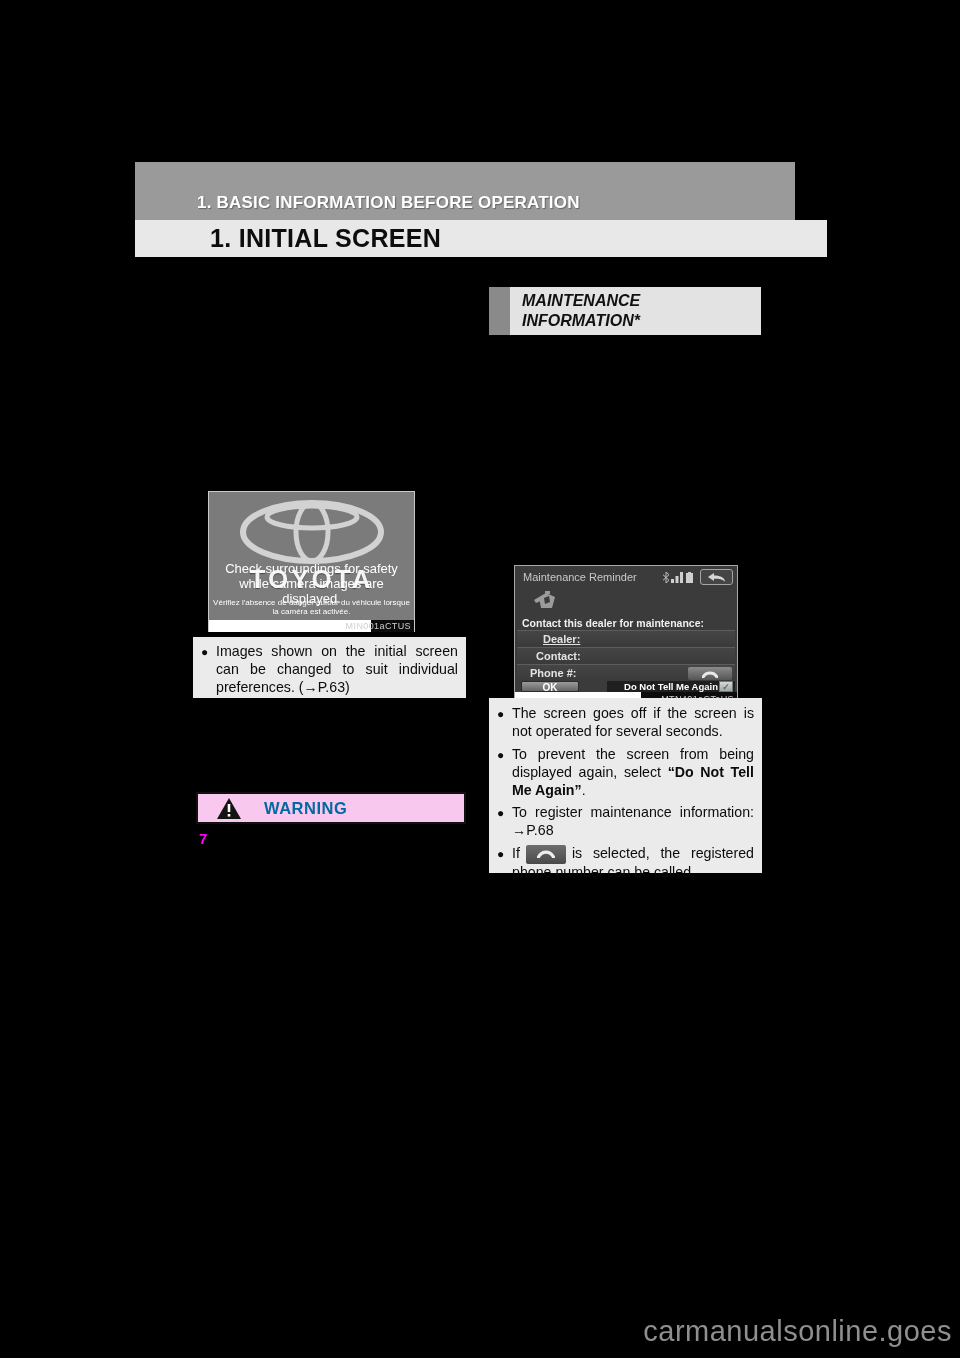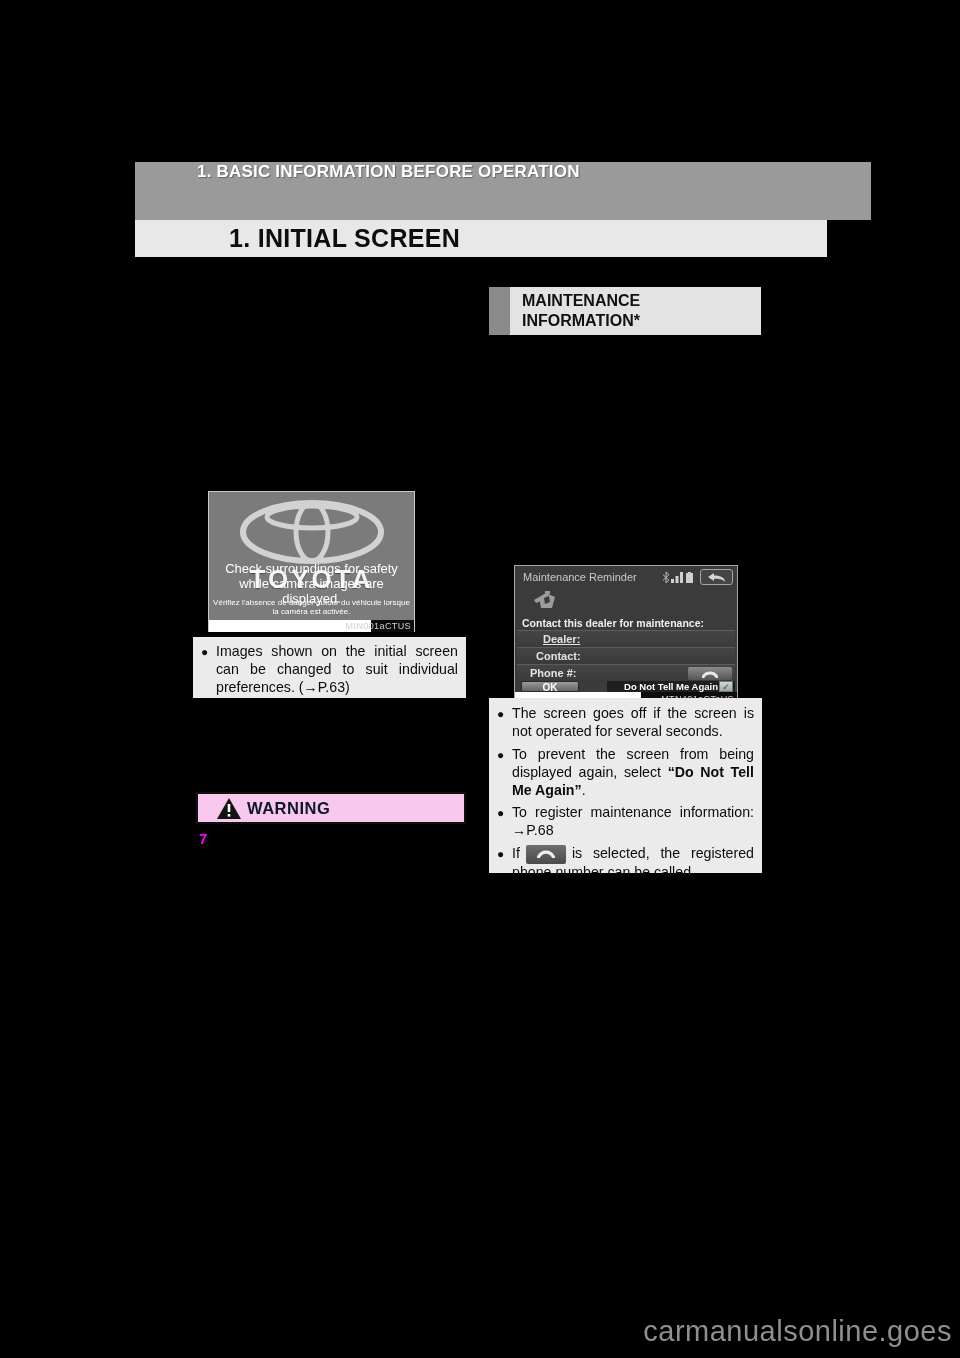--- a/index.html
+++ b/index.html
@@ -4,41 +4,41 @@
 <style>
   * { margin:0; padding:0; box-sizing:border-box; }
   html,body { background:#000; }
   #page {
     position:relative; width:960px; height:1358px; background:#000;
     font-family:"Liberation Sans", sans-serif; overflow:hidden;
     margin:0 auto;
   }
   
   .chapter-bar {
-    position:absolute; left:135px; top:162px; width:736px; height:58px;
-    background:#9a9a9a; display:flex; align-items:flex-start;
+    position:absolute; left:135px; top:162px; width:660px; height:58px;
+    background:#9a9a9a; display:flex; align-items:flex-end;
     padding:0 0 7px 62px;
   }
   .chapter-bar span { color:#fff; font-weight:bold; font-size:17px; letter-spacing:.2px;
     text-shadow:1px 1px 1px rgba(0,0,0,.35); }
   .section-bar {
     position:absolute; left:135px; top:220px; width:692px; height:37px;
-    background:#e8e8e8; display:flex; align-items:center; padding-left:94px;
+    background:#e8e8e8; display:flex; align-items:center; padding-left:75px;
   }
   .section-bar span { color:#0d0d0d; font-weight:bold; font-size:25px; letter-spacing:.3px; }
 
   
   .maint-heading {
     position:absolute; left:489px; top:287px; width:272px; height:48px;
     background:#e3e3e3; display:flex; align-items:center;
   }
   .maint-heading .tab { width:21px; height:48px; background:#8a8a8a; flex:0 0 21px; }
   .maint-heading .txt {
     padding-left:12px; font-weight:bold; font-size:16px; color:#111;
-    white-space:pre-line; line-height:1.25;
+    white-space:pre-line; line-height:1.25;font-style:italic;
   }
 
   
   .toyota-fig {
     position:absolute; left:208px; top:491px; width:207px; height:141px;
     border:1px solid #c9c9c9; background:#fca5a5;
   }
   .toyota-screen { position:relative; width:100%; height:128px; background:#7b7b7b; overflow:hidden; }
   .toyota-logo { position:absolute; left:50%; top:8px; transform:translateX(-50%); }
   .toyota-word {
@@ -75,21 +75,21 @@
     background:linear-gradient(#6e6e6e,#4a4a4a); border-radius:2px;
     margin:0 6px; text-align:center; line-height:17px;
   }
 
   
   .warning-box {
     position:absolute; left:196px; top:792px; width:270px; height:32px;
     background:#f9c8ef; border:2px solid #111;
     display:flex; align-items:center; padding-left:18px;
   }
-  .warning-box .w-label { font-weight:bold; font-size:16.5px; color:#0f172a; margin-left:5px; letter-spacing:.5px; }
+  .warning-box .w-label { font-weight:bold; font-size:16.5px; color:#0369a1; margin-left:22px; letter-spacing:.5px; }
   .stray-mark {
     position:absolute; left:199px; top:831px; color:#ff00ff;
     font-size:15px; font-weight:bold; line-height:1;
   }
 
   
   .reminder-fig {
     position:absolute; left:514px; top:549px; width:224px; height:140px;
     border:1px solid #a8a8a8; background:#3b3b3b;margin-top:16px;
   }

